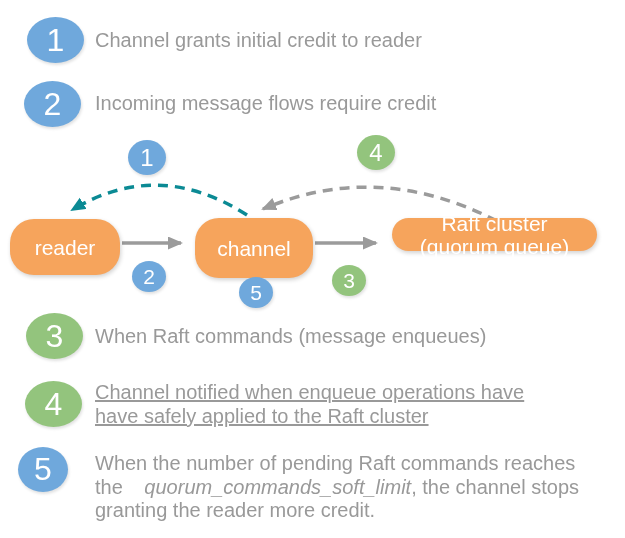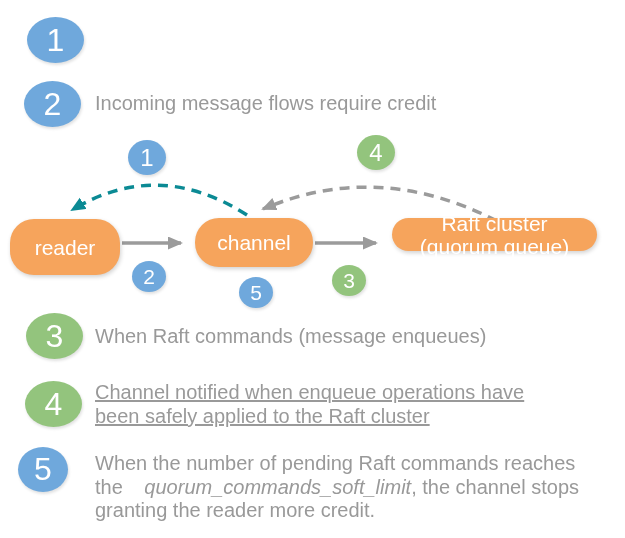--- a/index.html
+++ b/index.html
@@ -43,20 +43,21 @@
   i{font-style:italic;margin-left:16px;}
 </style>
 </head>
 <body>
 
 <div class="canvas">
 
   <div class="badge badge-big blue" style="left:27px;top:17px;">
     <span>1</span>
   </div>
+  <div class="legend-text" style="top:29px;">Channel grants initial credit to reader</div>
 
   <div class="badge badge-big blue" style="left:24px;top:81px;">
     <span>2</span>
   </div>
   <div class="legend-text" style="top:92px;">Incoming message flows require credit</div>
 
   <svg class="arrows" width="625" height="538" viewBox="0 0 625 538">
     <defs>
       <marker id="mGray" markerUnits="userSpaceOnUse" markerWidth="17" markerHeight="15" refX="13" refY="6.5" orient="auto">
         <path d="M0,0 L15,6.5 L0,13 Z"></path>
@@ -67,21 +68,21 @@
     </defs>
     <path class="dashed-teal" d="M247,215 Q158,158 72,210" marker-end="url(#mTeal)"></path>
     <path class="dashed-gray" d="M497,221 Q378,160 263,209" marker-end="url(#mGray)"></path>
     <line class="solid" x1="122" y1="243" x2="181" y2="243" marker-end="url(#mGray)"></line>
     <line class="solid" x1="315" y1="243" x2="376" y2="243" marker-end="url(#mGray)"></line>
   </svg>
 
   <div class="node" style="left:10px;top:219px;width:110px;height:56px;">
     <span class="lbl">reader</span>
   </div>
-  <div class="node" style="left:195px;top:218px;width:118px;height:49px;">
+  <div class="node" style="left:195px;top:218px;width:118px;height:60px;">
     <span class="lbl">channel</span>
   </div>
   <div class="node" style="left:392px;top:218px;width:205px;height:33px;">
     <span class="lbl">Raft cluster</span>
     <span class="lbl2">(quorum queue)</span>
   </div>
 
   <div class="badge badge-mid blue" style="left:128px;top:140px;">
     <span>1</span>
   </div>
@@ -101,21 +102,21 @@
   <div class="badge badge-big green" style="left:26px;top:313px;">
     <span>3</span>
   </div>
   <div class="legend-text" style="top:325px;">When Raft commands (message enqueues)</div>
 
   <div class="badge badge-big green" style="left:25px;top:381px;">
     <span>4</span>
   </div>
   <div class="legend-text" style="top:381px;text-decoration:underline;">
     <div>Channel notified when enqueue operations have</div>
-    <div>been safely applied to the Raft cluster</div>
+    <div>have safely applied to the Raft cluster</div>
   </div>
 
   <div class="badge badge-big blue" style="left:18px;top:447px;width:50px;height:45px;">
     <span>5</span>
   </div>
   <div class="legend-text" style="top:452px;">
     <div>When the number of pending Raft commands reaches</div>
     <div>
       <span>the </span><i>quorum_commands_soft_limit</i><span>, the channel stops</span>
     </div>

